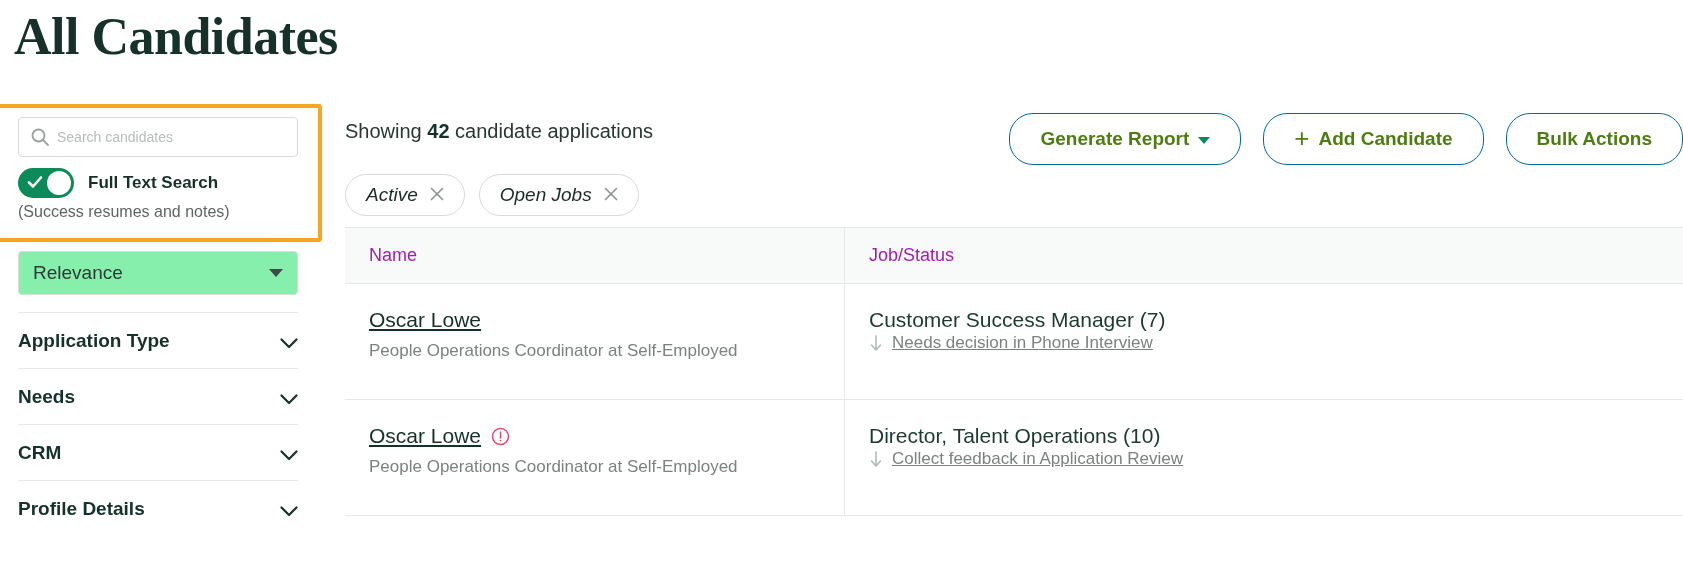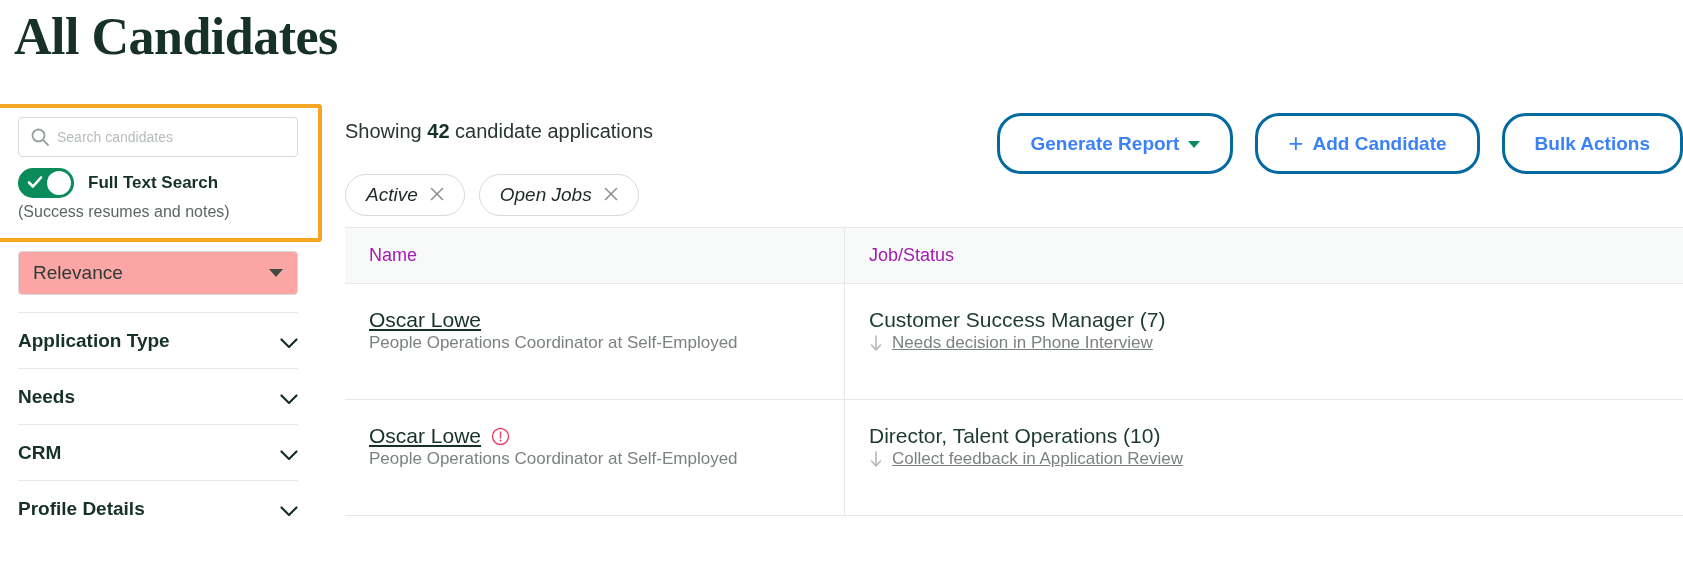--- a/index.html
+++ b/index.html
@@ -136,21 +136,21 @@
   }
 
   .sort-select {
     position: absolute;
     left: 18px;
     top: 147px;
     width: 280px;
     height: 44px;
     border: 1px solid #d7dbd9;
     border-radius: 4px;
-    background: #fca5a5;
+    background: #86efac;
     display: flex;
     align-items: center;
     padding: 0 14px;
     cursor: pointer;
   }
   .sort-select .value {
     flex: 1;
     font-size: 19px;
     color: #2e3a37;
   }
@@ -208,25 +208,25 @@
   .showing b { font-weight: 700; color: #16312a; }
 
   .action-buttons {
     position: absolute;
     right: 0px;
     top: 9px;
     display: flex;
     gap: 22px;
   }
   .btn {
-    height: 61px;
-    border: 3px solid #0369a1;
+    height: 52px;
+    border: 1px solid #0369a1;
     border-radius: 24px;
     background: #fff;
-    color: #3b82f6;
+    color: #4d7c0f;
     font-family: "Liberation Sans", sans-serif;
     font-size: 19px;
     font-weight: 700;
     display: flex;
     align-items: center;
     justify-content: center;
     padding: 0 30px;
     gap: 9px;
     cursor: pointer;
     white-space: nowrap;
@@ -308,21 +308,21 @@
     align-items: center;
     gap: 10px;
   }
   .cand-name {
     font-size: 21px;
     color: #16312a;
     text-decoration: underline;
     cursor: pointer;
   }
   .cand-sub {
-    margin-top: 1px;
+    margin-top: 9px;
     font-size: 17px;
     color: #7b827f;
     white-space: nowrap;
   }
   .job-title {
     font-size: 21px;
     color: #1c3a32;
     white-space: nowrap;
   }
   .job-status {

